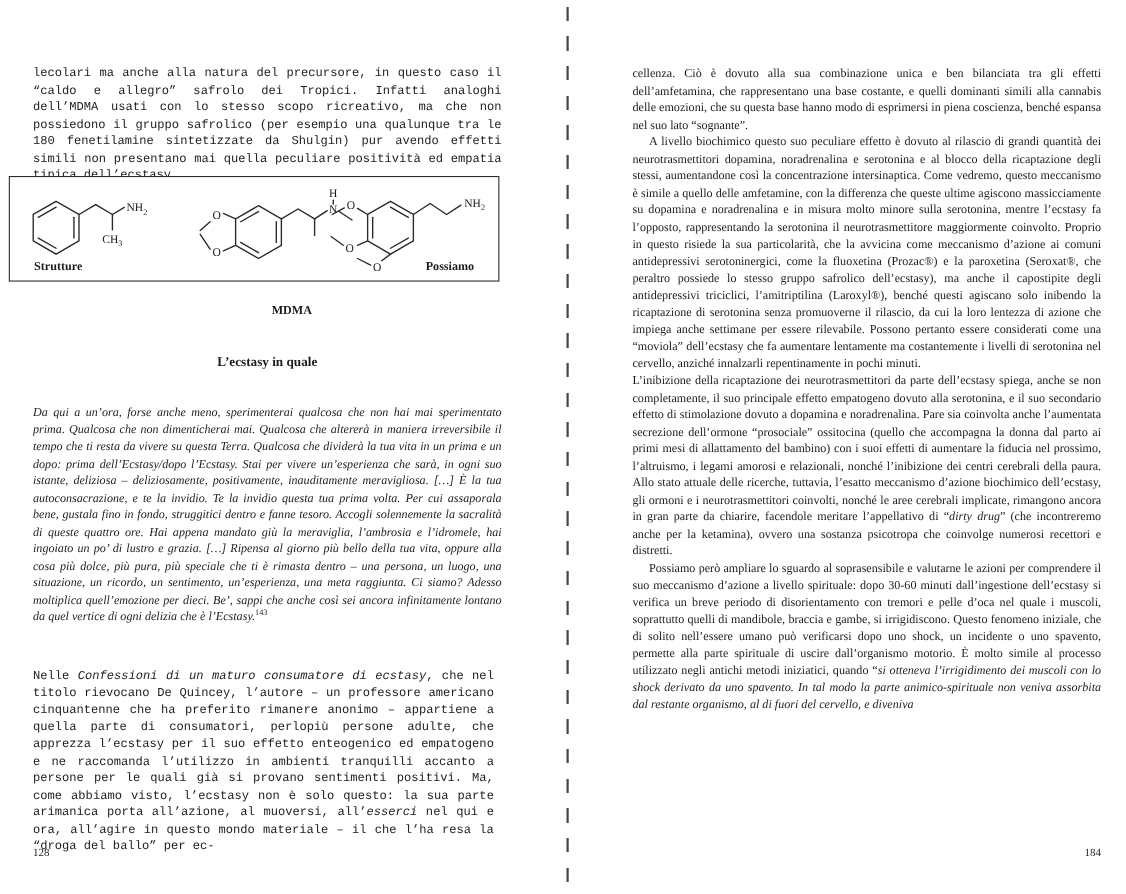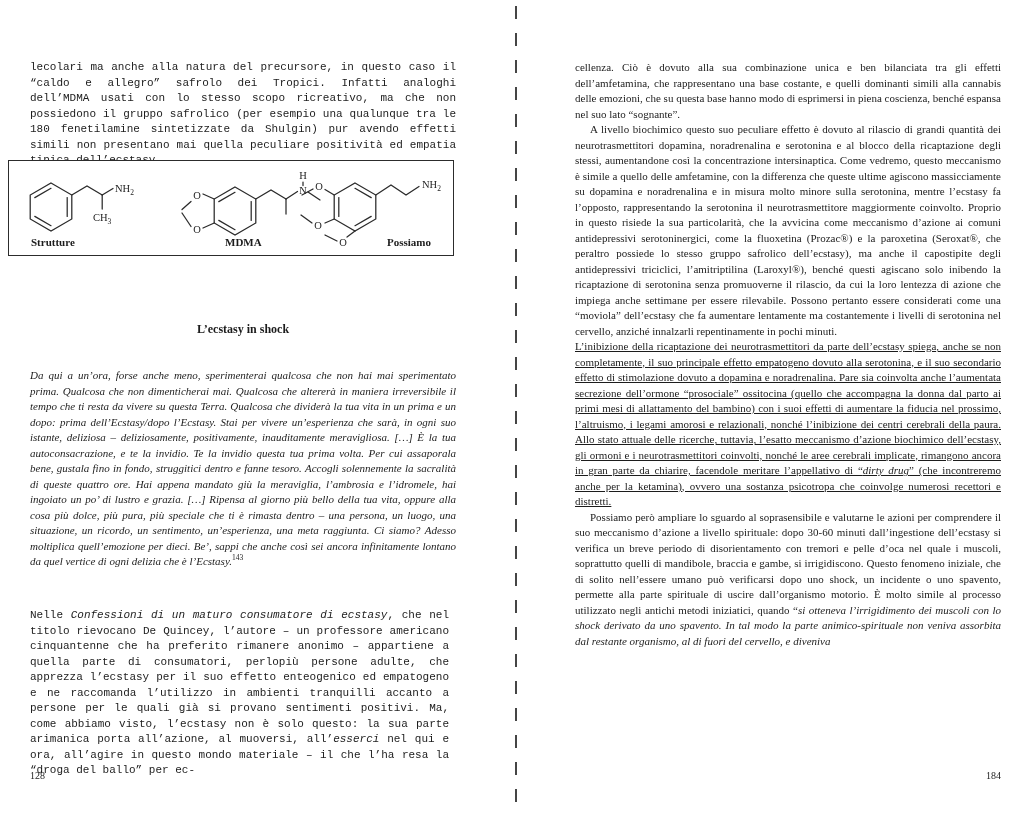--- a/index.html
+++ b/index.html
@@ -30,32 +30,32 @@
     position:absolute; top:160px; left:-22px; width:446px; height:96px;
     border:1.5px solid #2c2c2c; margin:0; background:#fff;
   }
   .chem-box svg { position:absolute; }
   .svg-amph { left:8px;   top:8px; }
   .svg-mdma { left:148px; top:6px; }
   .svg-mesc { left:288px; top:4px; }
   .chem-label {
     position:absolute; top:74px; font-weight:bold; font-size:11px; line-height:14px;
   }
-  .lbl-amph { left:22px; } .lbl-mdma { left:216px; } .lbl-mesc { left:378px; }
+  .lbl-amph { left:22px; } .lbl-mdma { left:238px;margin-top:40px; } .lbl-mesc { left:378px; }
   .caption { position:absolute; top:264px; left:0; right:0; text-align:center; font-size:10.5px; }
   .heading { position:absolute; top:322px; left:0; right:0; text-align:center;
              font-size:12px; font-weight:bold; margin:0; }
   .quote { position:absolute; top:368px; left:0; right:0; text-align:justify; }
   .abs-para2 { position:absolute; top:608px; left:0; right:7px;font-family:Liberation Mono, monospace; }
 
   
   .flow { position:absolute; top:60px; left:0; right:0; }
   .flow p { margin:0; }
   .indent { text-indent:15px; }
-  .gap { margin-top:15px;text-decoration:underline; }
+  .gap { margin-top:15px; }
 
   .pagenum { position:absolute; top:768px; font-size:10px; }
   .pn-left { left:0; } .pn-right { right:0; }
 
   
   .bond { stroke:#2a2a2a; stroke-width:1.25; fill:none; stroke-linecap:round; }
   .atom { font-family:"Liberation Serif", serif; font-size:10.5px; fill:#1c1c1c; }
   .atom .s { font-size:7.5px; }
 </style>
 </head>
@@ -115,21 +115,21 @@
         <text class="atom" x="46" y="81" text-anchor="middle">O</text>
         <path class="bond" d="M40,76 L28,70"></path>
         <path class="bond" d="M78.8,30 L94,20 L109,30 L122,21.5"></path>
         <text class="atom" x="125" y="23"><tspan>NH</tspan><tspan class="s" dy="3">2</tspan></text>
       </svg>
       <div class="chem-label lbl-amph">Strutture</div>
       <div class="chem-label lbl-mdma">MDMA</div>
       <div class="chem-label lbl-mesc">Possiamo</div>
     </figure>
 
-    <h2 class="heading">L’ecstasy in shock</h2>
+    <h2 class="heading">L’ecstasy in quale</h2>
     <div class="quote"><em>Da qui a un’ora, forse anche meno, sperimenterai qualcosa che non hai mai sperimentato prima. Qualcosa che non dimenticherai mai. Qualcosa che altererà in maniera irreversibile il tempo che ti resta da vivere su questa Terra. Qualcosa che dividerà la tua vita in un prima e un dopo: prima dell’Ecstasy/dopo l’Ecstasy. Stai per vivere un’esperienza che sarà, in ogni suo istante, deliziosa – deliziosamente, positivamente, inauditamente meravigliosa. […] È la tua autoconsacrazione, e te la invidio. Te la invidio questa tua prima volta. Per cui assaporala bene, gustala fino in fondo, struggitici dentro e fanne tesoro. Accogli solennemente la sacralità di queste quattro ore. Hai appena mandato giù la meraviglia, l’ambrosia e l’idromele, hai ingoiato un po’ di lustro e grazia. […] Ripensa al giorno più bello della tua vita, oppure alla cosa più dolce, più pura, più speciale che ti è rimasta dentro – una persona, un luogo, una situazione, un ricordo, un sentimento, un’esperienza, una meta raggiunta. Ci siamo? Adesso moltiplica quell’emozione per dieci. Be’, sappi che anche così sei ancora infinitamente lontano da quel vertice di ogni delizia che è l’Ecstasy.</em><sup>143</sup></div>
     <p class="para abs-para2">Nelle <em>Confessioni di un maturo consumatore di ecstasy</em>, che nel titolo rievocano De Quincey, l’autore – un professore americano cinquantenne che ha preferito rimanere anonimo – appartiene a quella parte di consumatori, perlopiù persone adulte, che apprezza l’ecstasy per il suo effetto enteogenico ed empatogeno e ne raccomanda l’utilizzo in ambienti tranquilli accanto a persone per le quali già si provano sentimenti positivi. Ma, come abbiamo visto, l’ecstasy non è solo questo: la sua parte arimanica porta all’azione, al muoversi, all’<em>esserci</em> nel qui e ora, all’agire in questo mondo materiale – il che l’ha resa la “droga del ballo” per ec-</p>
     <div class="pagenum pn-left">128</div>
   </section>
 
   <div class="binding"></div>
 
   <section class="page page-right">
     <div class="flow">
       <p class="para">cellenza. Ciò è dovuto alla sua combinazione unica e ben bilanciata tra gli effetti dell’amfetamina, che rappresentano una base costante, e quelli dominanti simili alla cannabis delle emozioni, che su questa base hanno modo di esprimersi in piena coscienza, benché espansa nel suo lato “sognante”.</p>

